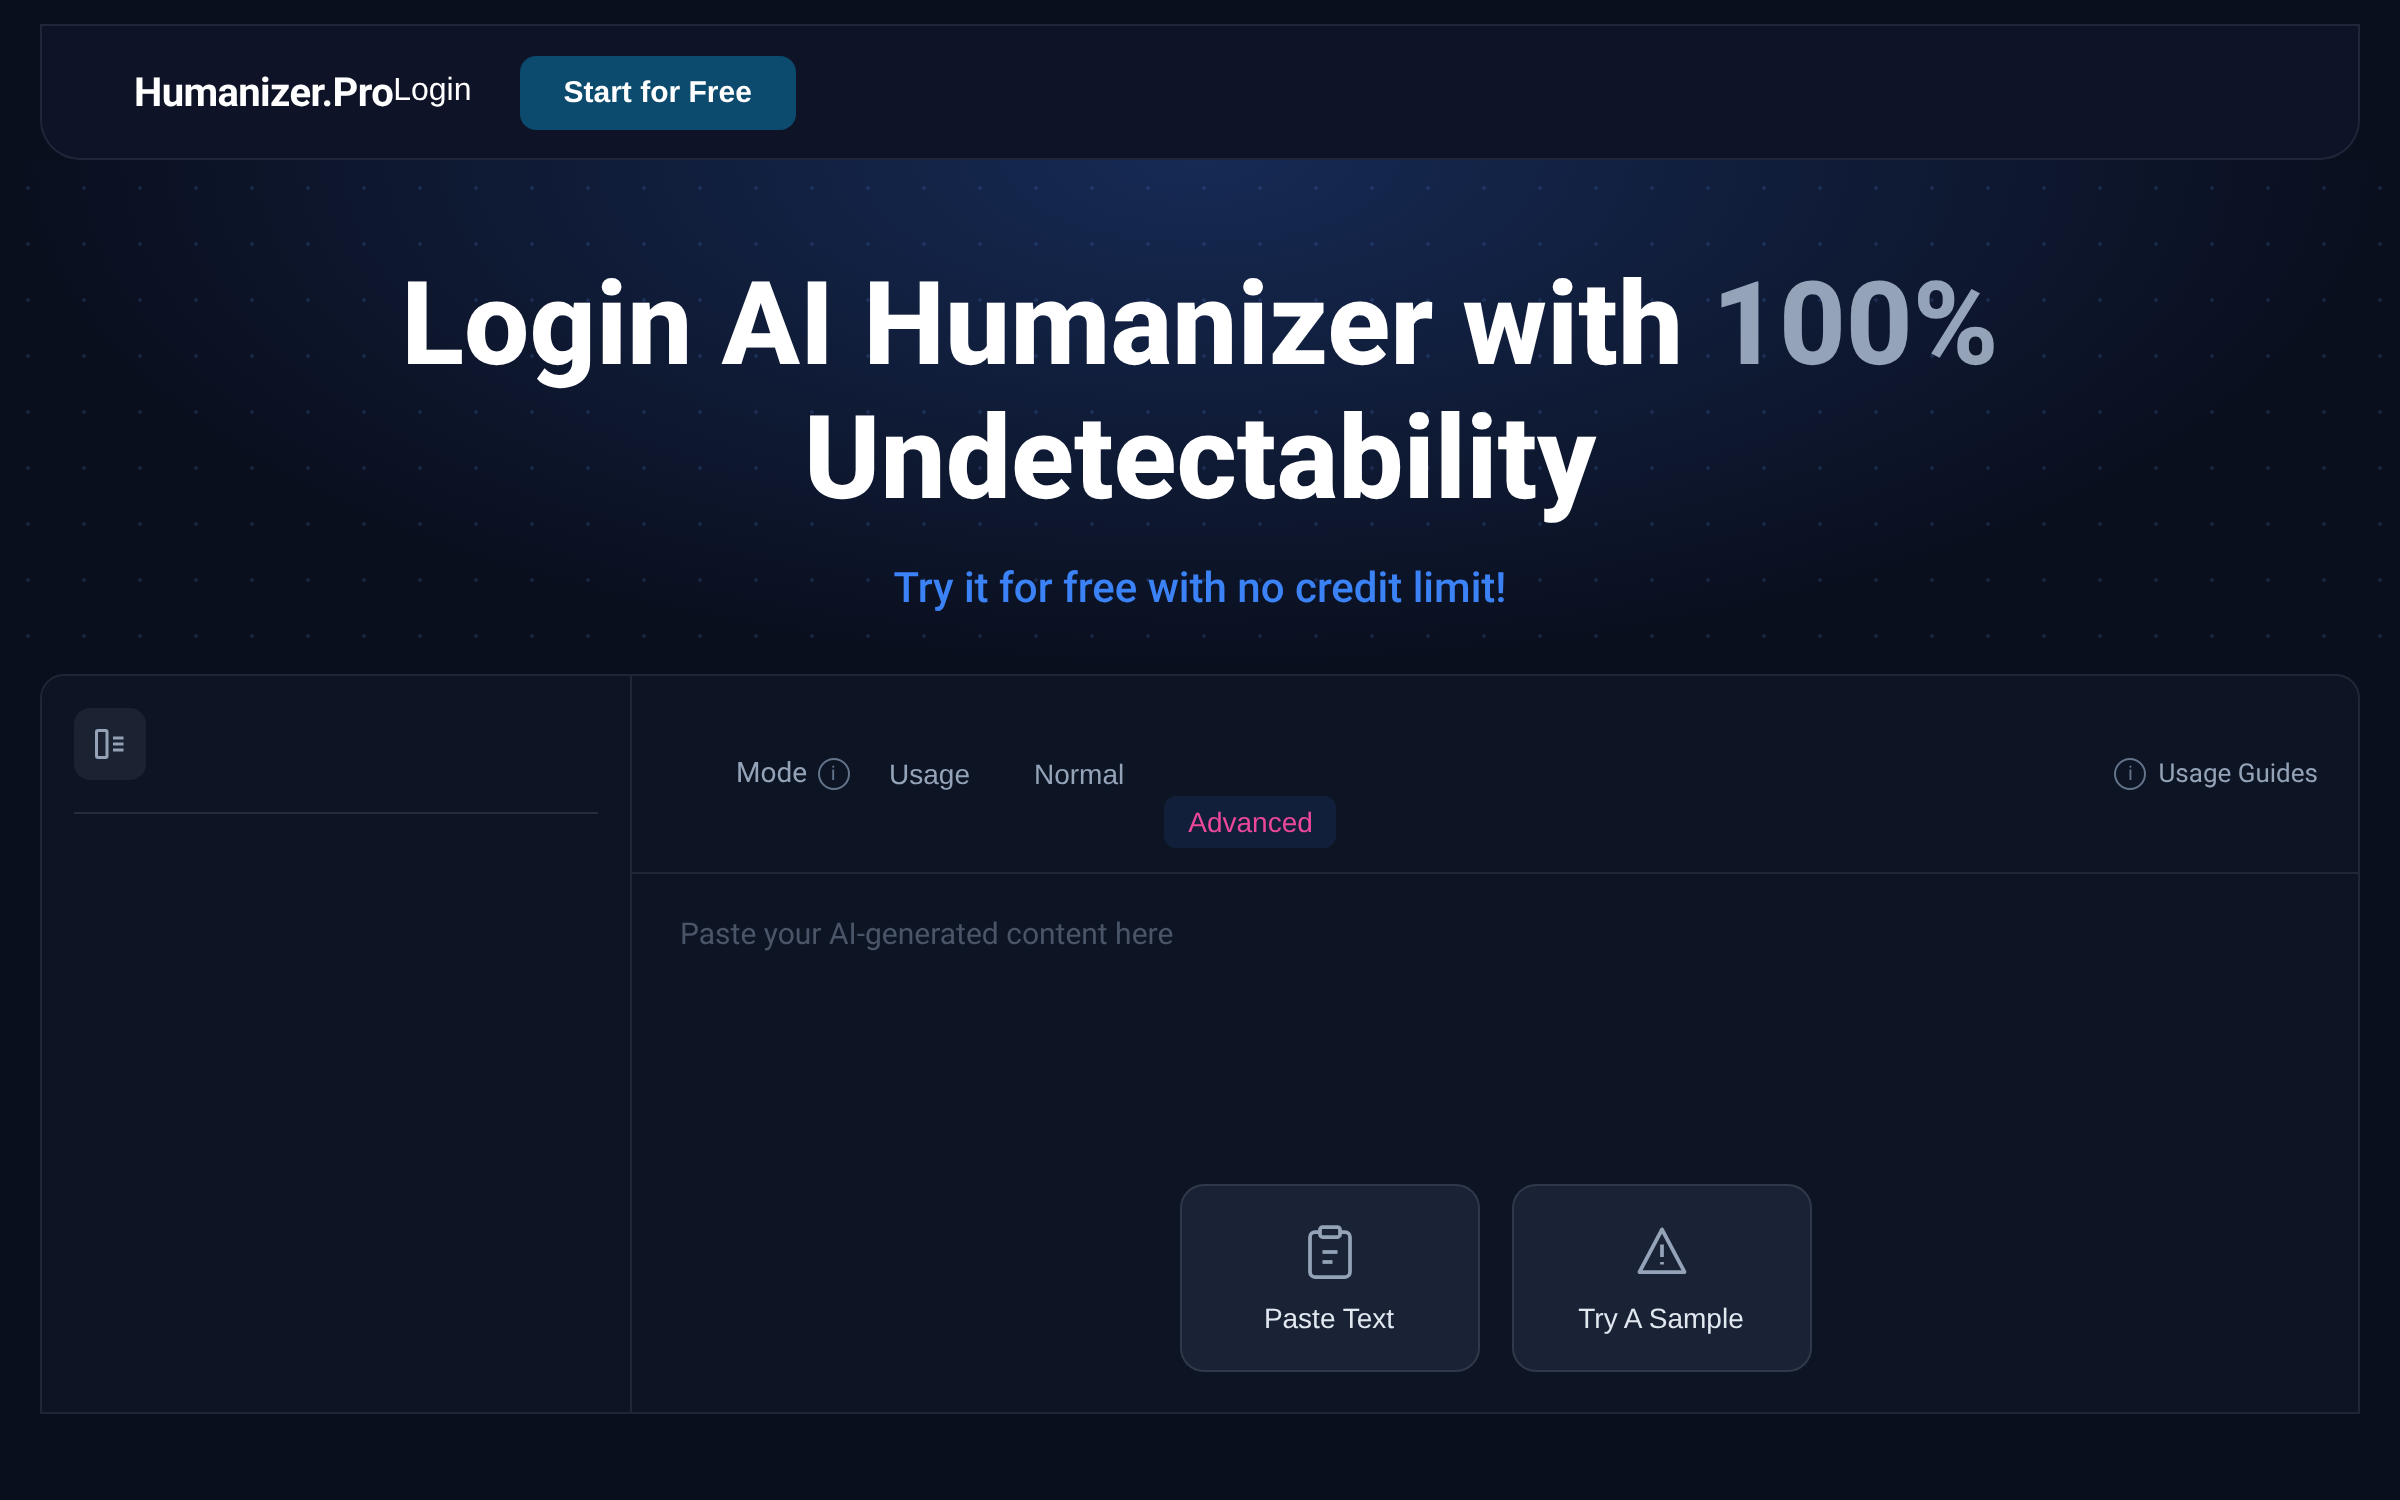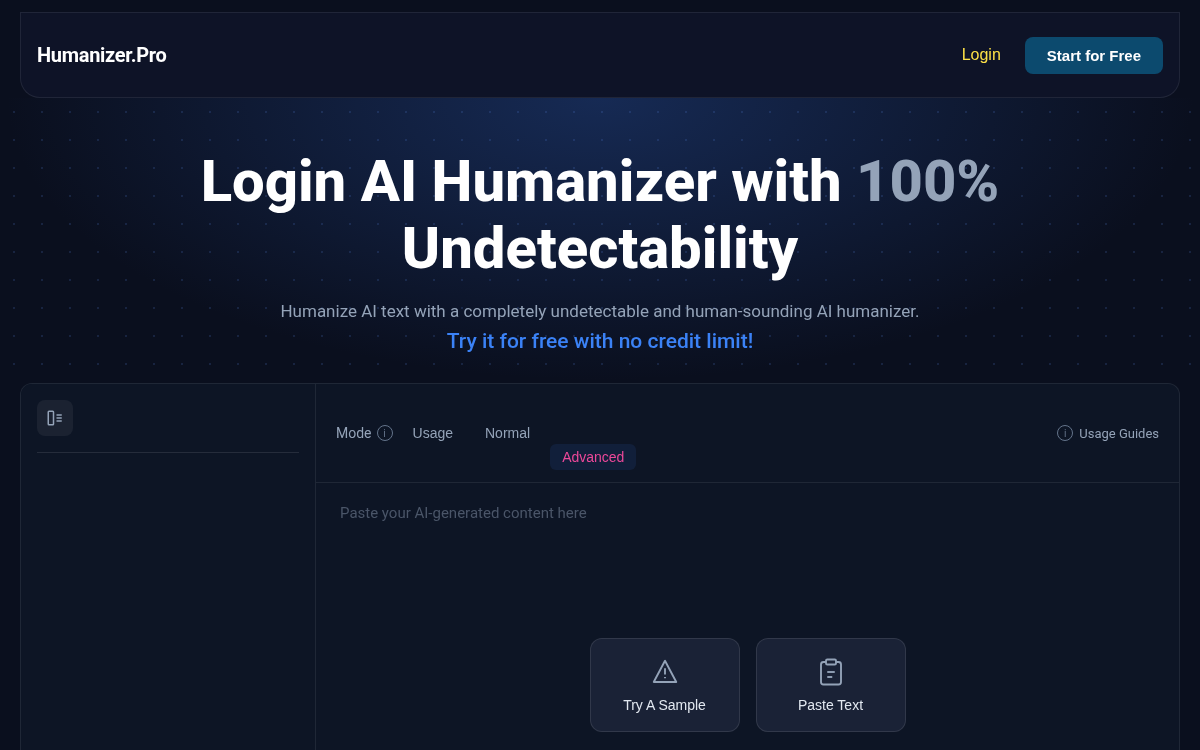--- a/index.html
+++ b/index.html
@@ -16,23 +16,23 @@
       background: #0a0f1e;
       color: #fff;
     }
 
     
     .navbar {
       position: relative;
       z-index: 10;
       display: flex;
       align-items: center;
-      justify-content: space-between;
-      padding: 0 16px;
-      height: 86px;
+      justify-content: flex-start;
+      padding: 0 46px;
+      height: 68px;
       background: rgba(15, 20, 40, 0.95);
       border: 1px solid rgba(255,255,255,0.08);
       border-radius: 0 0 20px 20px;
       margin: 12px 20px 0 20px;
     }
 
     .navbar-logo {
       font-size: 20px;
       font-weight: 700;
       color: #fff;
@@ -41,21 +41,21 @@
 
     .navbar-actions {
       display: flex;
       align-items: center;
       gap: 24px;
     }
 
     .login-btn {
       background: none;
       border: none;
-      color: #fde047;
+      color: #ffffff;
       font-size: 16px;
       cursor: pointer;
       font-weight: 500;
     }
 
     .start-btn {
       background: #0c4a6e;
       color: #fff;
       border: none;
       border-radius: 8px;
@@ -207,20 +207,21 @@
       align-items: center;
       gap: 8px;
     }
 
     .mode-label {
       font-size: 14px;
       color: #94a3b8;
       display: flex;
       align-items: center;
       gap: 5px;
+      margin-left: 32px;
     }
 
     .mode-label .info-icon {
       width: 16px;
       height: 16px;
       border: 1.5px solid #64748b;
       border-radius: 50%;
       display: inline-flex;
       align-items: center;
       justify-content: center;
@@ -327,21 +328,20 @@
   </div>
 </nav>
 
 <section class="hero">
   <h1 class="hero-title">
     <span>Login AI Humanizer with</span>
     <span class="highlight">100%</span>
     <br>
     <span>Undetectability</span>
   </h1>
-  <p class="hero-subtitle">Humanize AI text with a completely undetectable and human-sounding AI humanizer.</p>
   <p class="hero-cta">Try it for free with no credit limit!</p>
 </section>
 
 <div class="tool-area">
 
   <aside class="sidebar">
     <div class="sidebar-header">
       <div class="sidebar-toggle-icon">
         <svg viewBox="0 0 24 24">
           <rect x="3" y="3" width="7" height="18" rx="1"></rect>
@@ -371,31 +371,31 @@
       </div>
     </div>
 
     <div class="text-editor">
       <span class="text-placeholder">Paste your AI-generated content here</span>
 
       
       <div class="action-buttons">
         <button class="action-btn">
           <svg viewBox="0 0 24 24">
-            <polygon points="12,3 3,20 21,20" stroke-linejoin="round"></polygon>
-            <line x1="12" y1="9" x2="12" y2="14"></line>
-            <line x1="12" y1="16" x2="12" y2="17"></line>
-          </svg>
-          <span>Try A Sample</span>
-        </button>
-        <button class="action-btn">
-          <svg viewBox="0 0 24 24">
             <rect x="8" y="2" width="8" height="4" rx="1" ry="1"></rect>
             <path d="M16 4h2a2 2 0 0 1 2 2v14a2 2 0 0 1-2 2H6a2 2 0 0 1-2-2V6a2 2 0 0 1 2-2h2"></path>
             <line x1="9" y1="12" x2="15" y2="12"></line>
             <line x1="9" y1="16" x2="13" y2="16"></line>
           </svg>
           <span>Paste Text</span>
         </button>
+        <button class="action-btn">
+          <svg viewBox="0 0 24 24">
+            <polygon points="12,3 3,20 21,20" stroke-linejoin="round"></polygon>
+            <line x1="12" y1="9" x2="12" y2="14"></line>
+            <line x1="12" y1="16" x2="12" y2="17"></line>
+          </svg>
+          <span>Try A Sample</span>
+        </button>
       </div>
     </div>
   </div>
 </div>
 
 </body></html>

